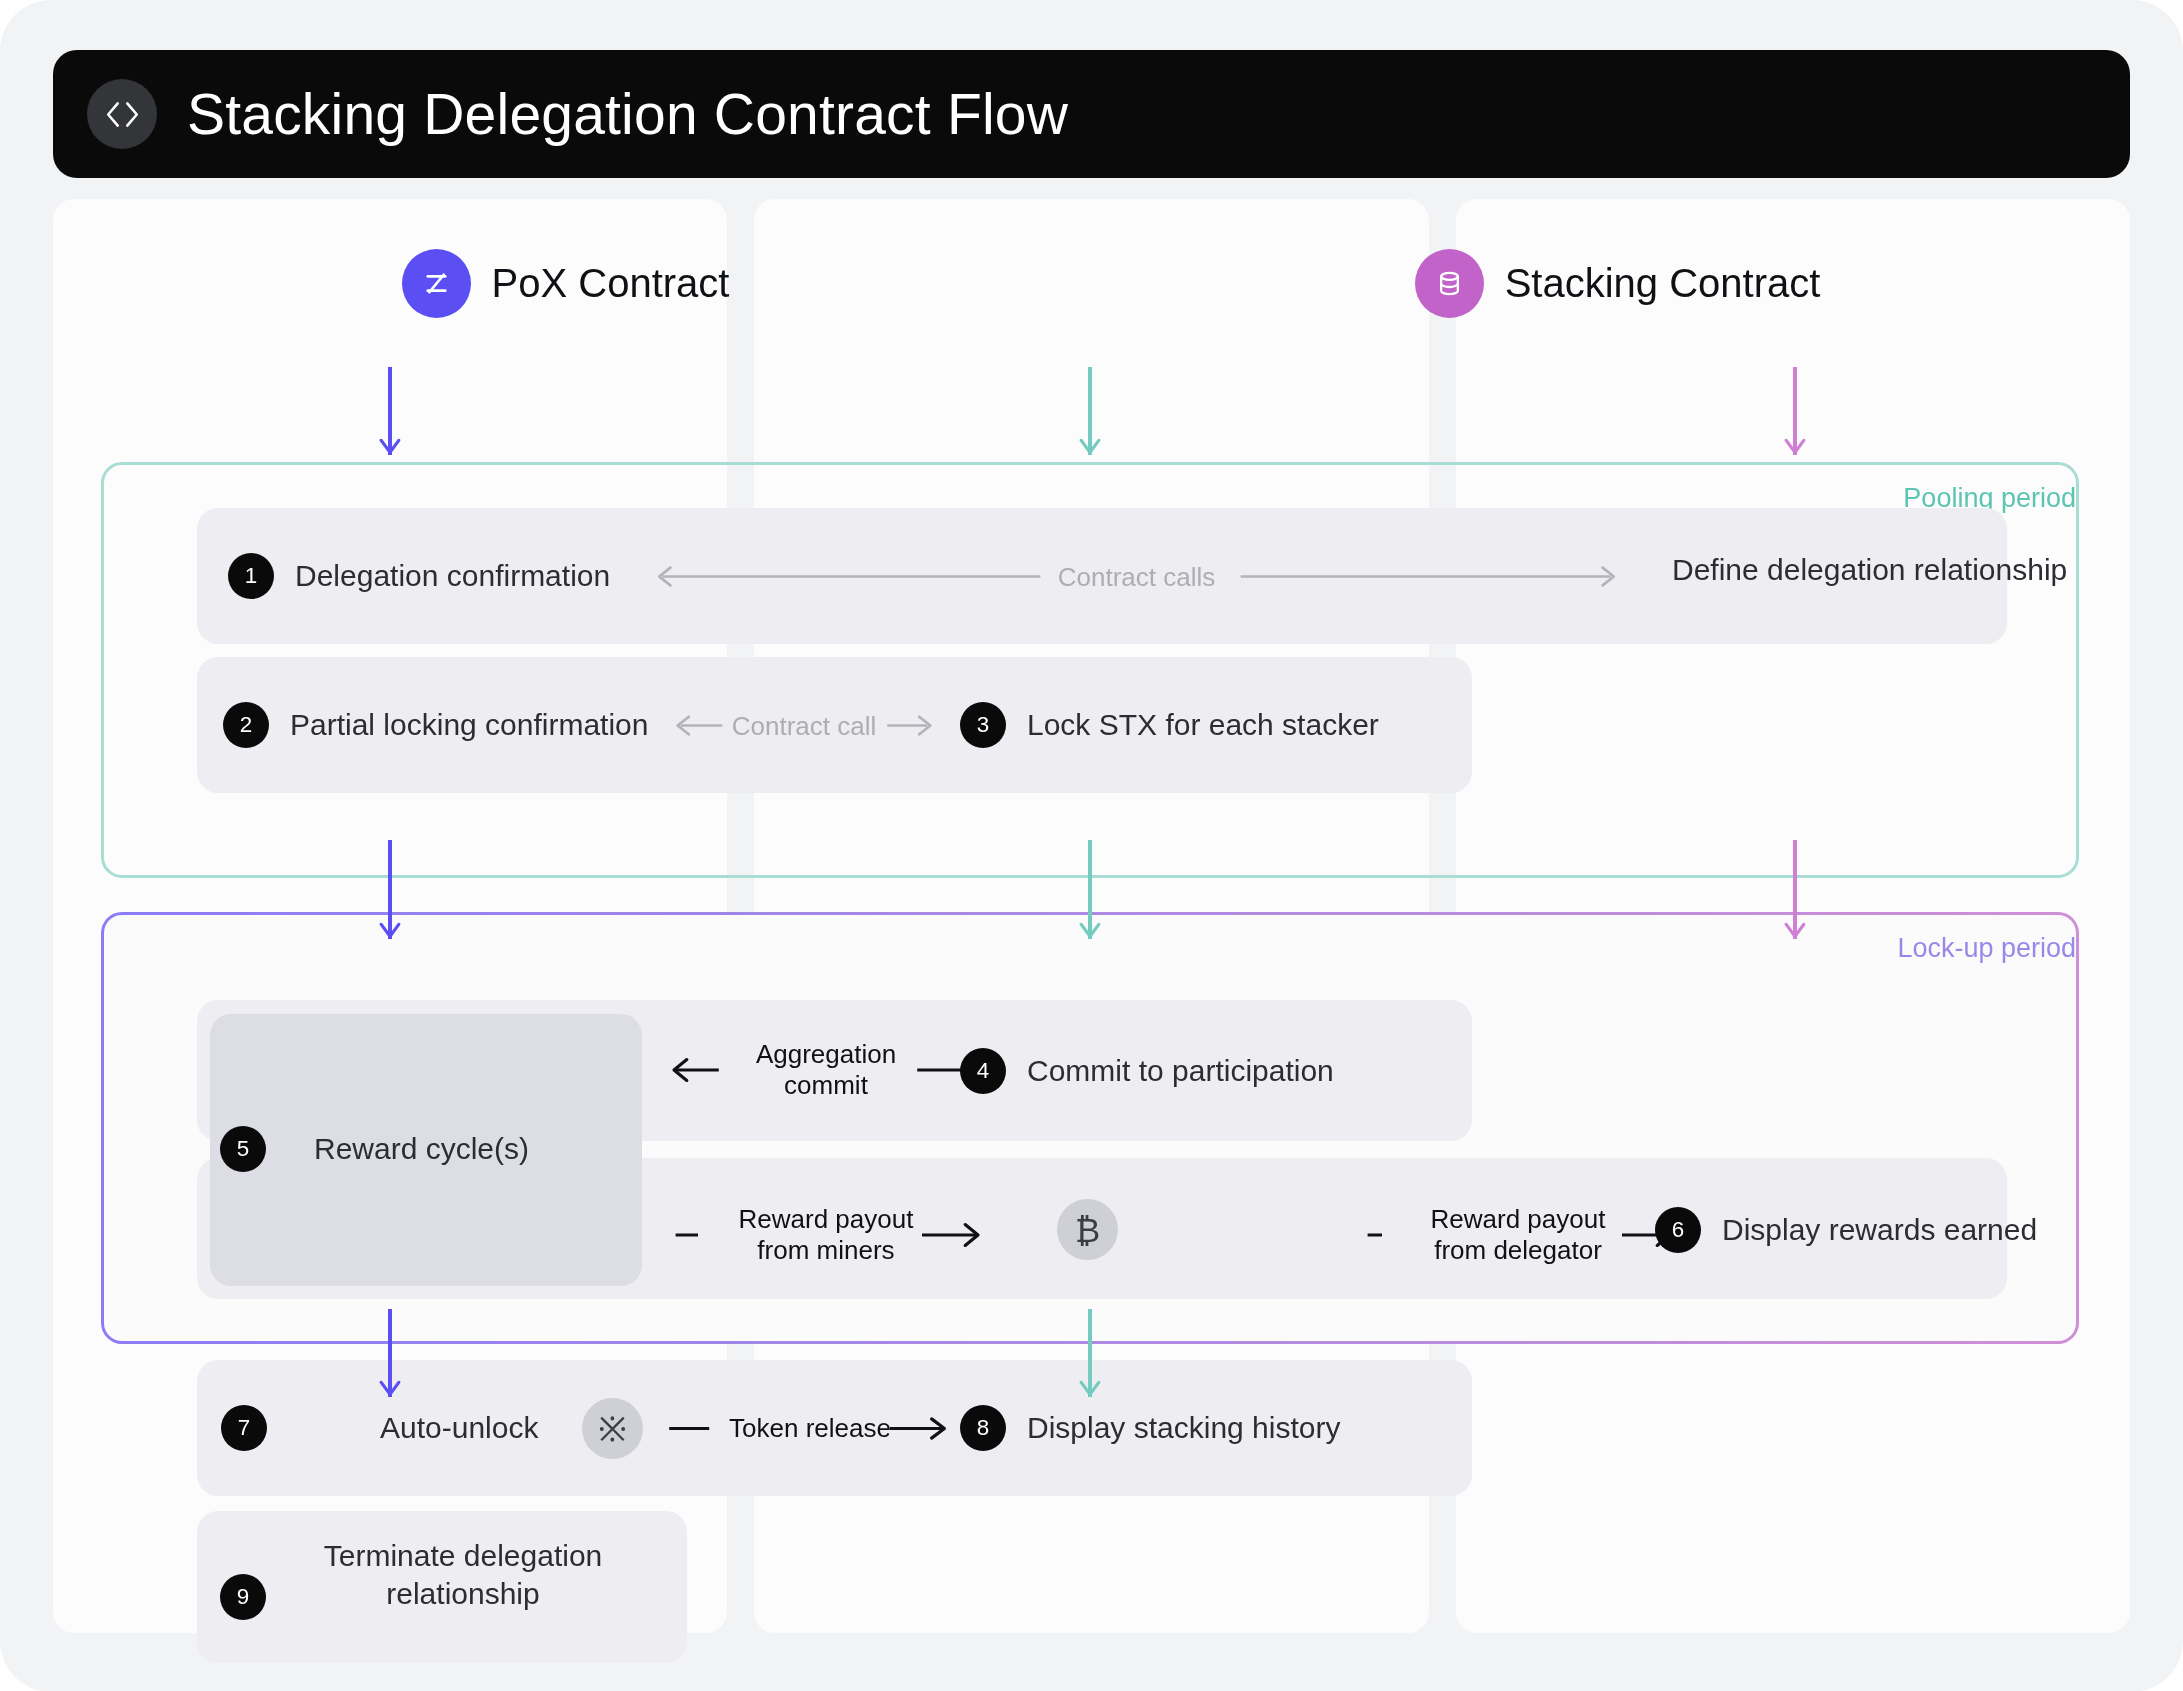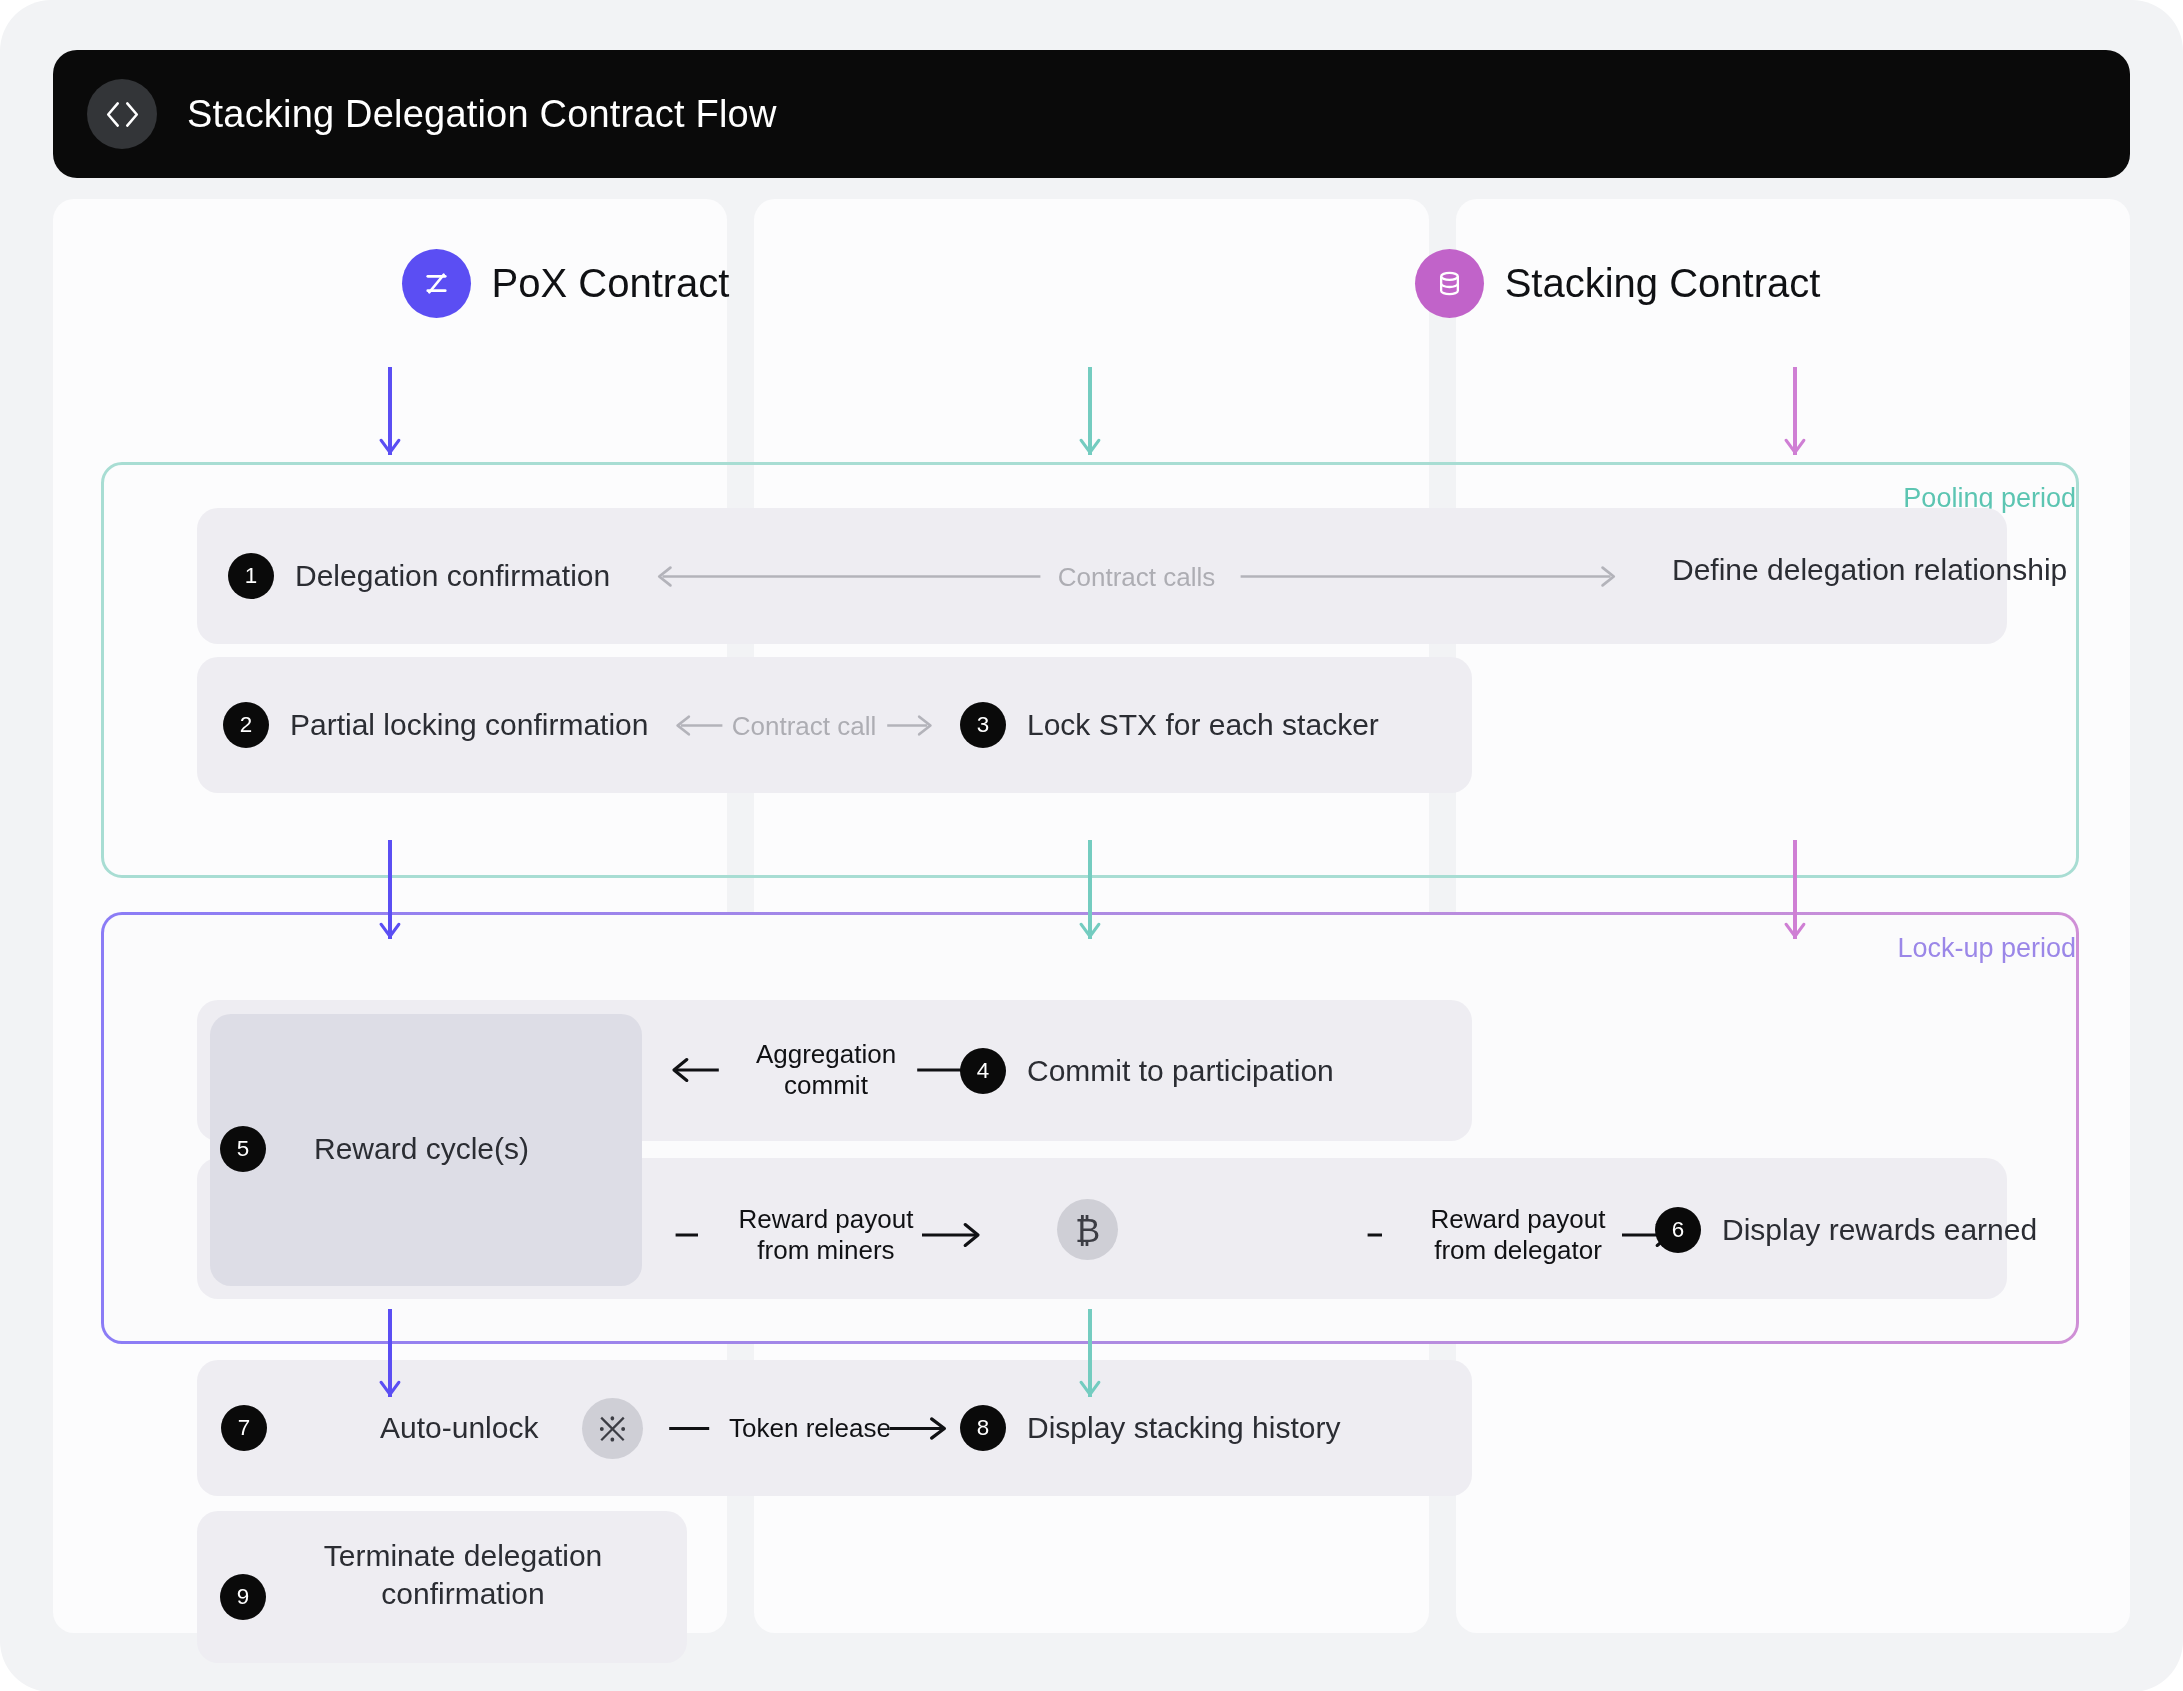--- a/index.html
+++ b/index.html
@@ -39,21 +39,21 @@
   .code-badge {
     width: 70px; height: 70px;
     border-radius: 50%;
     background: #333538;
     display: flex; align-items: center; justify-content: center;
     flex: none;
   }
   .code-badge svg { display:block; }
   .title-text {
     color: #ffffff;
-    font-size: 38px;
+    font-size: 57px;
     letter-spacing: 0.2px;
     margin-left: 30px;
     white-space: nowrap;
   }
 
   
   .board {
     position: relative;
     margin-top: 21px;
     height: 1434px;
@@ -426,18 +426,18 @@
     </div>
 
     <div class="cell" style="left:907px; top:1206px;">
       <div class="num">8</div>
       <div class="step-text">Display stacking history</div>
     </div>
 
     <div class="row" style="left:144px; top:1312px; width:490px; height:152px;"></div>
     <div class="cell" style="left:167px; top:1360px;">
       <div class="num">9</div>
-      <div class="step-text two-line" style="margin-left:37px; width:320px; transform:translateY(-22.4px);">Terminate delegation confirmation</div>
+      <div class="step-text two-line" style="margin-left:37px; width:320px; transform:translateY(-22.4px);">Terminate delegation relationship</div>
     </div>
 
   </div>
 </div>
 
 
 </body></html>

